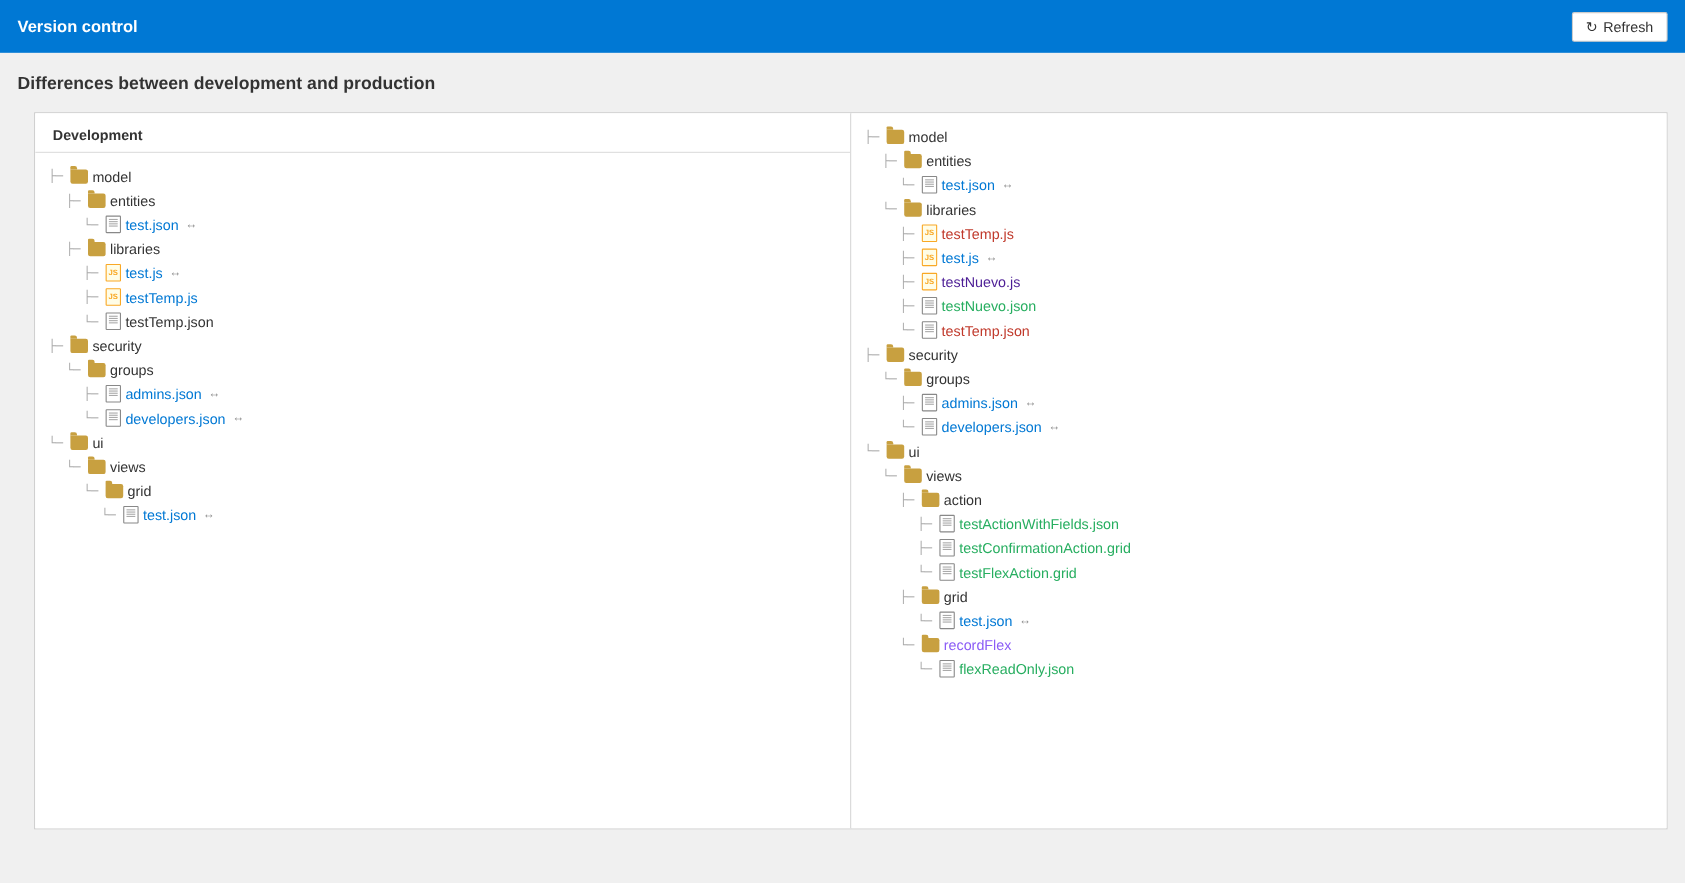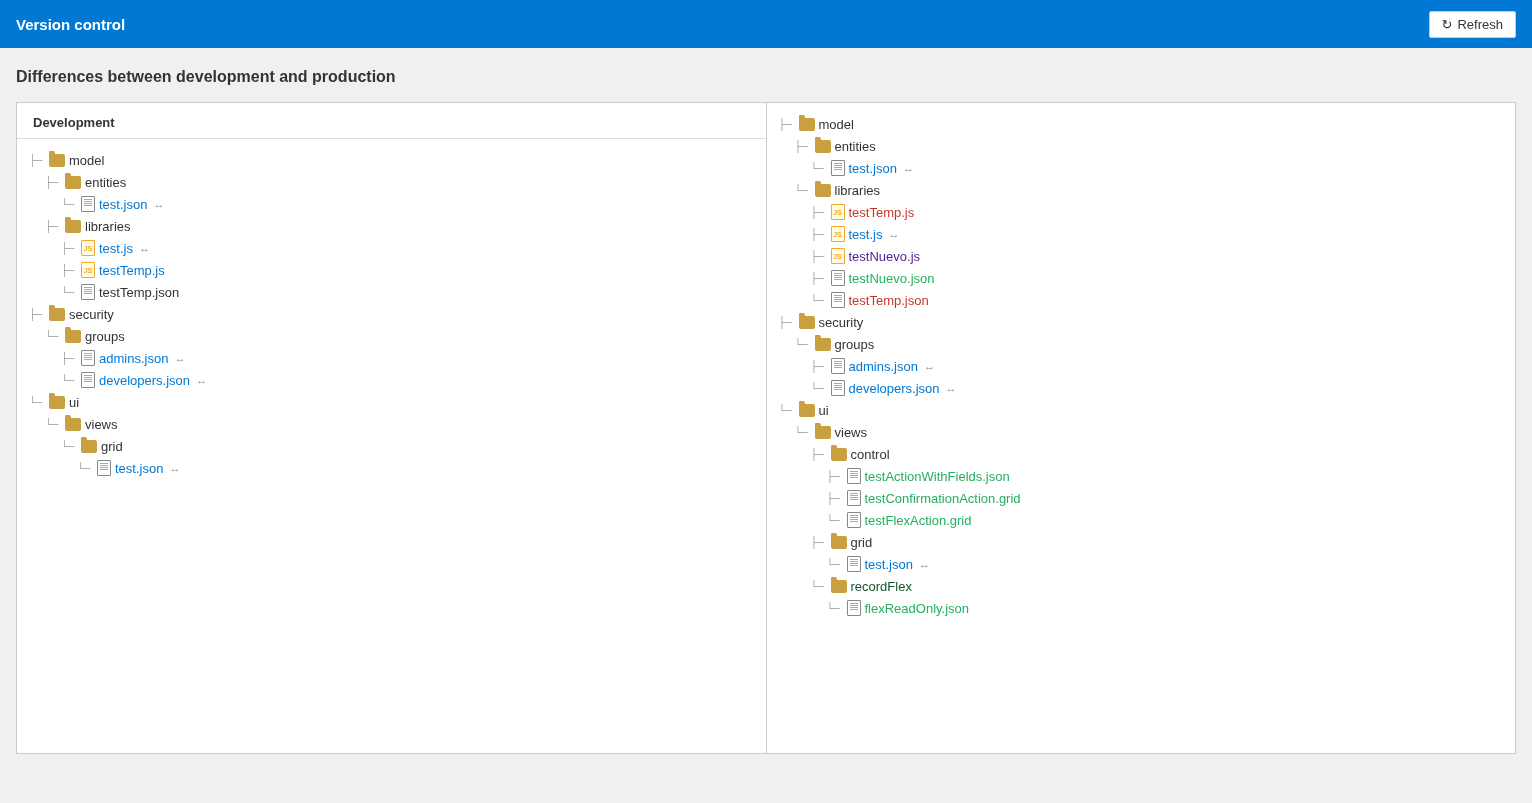--- a/index.html
+++ b/index.html
@@ -40,20 +40,21 @@
       font-weight: bold;
       color: #333;
       margin-bottom: 16px;
     }
 
     .panels-container {
       display: flex;
       gap: 0;
       border: 1px solid #ccc;
       background: white;
+      margin-left: 15px;
     }
 
     .panel {
       flex: 1;
       background: white;
       min-height: 650px;
       overflow: hidden;
       position: relative;
     }
     .panel-left {
@@ -363,21 +364,21 @@
               </span>
               <span style="font-size: 13px; cursor: pointer; color: rgb(51, 51, 51);">views</span>
             </div>
             <div class="tree-row">
               <span class="spacer"></span>
               <span class="spacer"></span>
               <span style="display: inline-block; width: 20px; font-family: monospace; font-size: 11px; color: rgb(170, 170, 170); flex-shrink: 0;">├─</span>
               <span style="display: inline-block; width: 16px; height: 13px; background: rgb(200, 160, 64); border-radius: 0px 2px 2px; position: relative; flex-shrink: 0; margin-right: 4px;">
                 <span style="position: absolute; top: -3px; left: 0px; width: 6px; height: 3px; background: rgb(200, 160, 64); border-radius: 1px 2px 0px 0px;"></span>
               </span>
-              <span style="font-size: 13px; cursor: pointer; color: rgb(51, 51, 51);">control</span>
+              <span style="font-size: 13px; cursor: pointer; color: rgb(51, 51, 51);">action</span>
             </div>
             <div class="tree-row">
               <span class="spacer"></span>
               <span class="spacer"></span>
               <span class="spacer"></span>
               <span style="display: inline-block; width: 20px; font-family: monospace; font-size: 11px; color: rgb(170, 170, 170); flex-shrink: 0;">├─</span>
               <span style="display: inline-block; width: 14px; height: 16px; background: white; border: 1px solid rgb(136, 136, 136); border-radius: 1px; position: relative; flex-shrink: 0; margin-right: 4px;">
                 <span style="position: absolute; top: 2px; left: 2px; right: 2px; height: 1px; background: rgb(170, 170, 170); box-shadow: rgb(170, 170, 170) 0px 2px 0px, rgb(170, 170, 170) 0px 4px 0px, rgb(170, 170, 170) 0px 6px 0px;"></span>
               </span>
               <span style="font-size: 13px; cursor: pointer; color: rgb(39, 174, 96);">testActionWithFields.json</span>
@@ -422,21 +423,21 @@
               <span style="font-size: 13px; cursor: pointer; color: rgb(0, 120, 212);">test.json</span>
               <span style="color: rgb(136, 136, 136); font-size: 11px; margin-left: 6px;">↔</span>
             </div>
             <div class="tree-row">
               <span class="spacer"></span>
               <span class="spacer"></span>
               <span style="display: inline-block; width: 20px; font-family: monospace; font-size: 11px; color: rgb(170, 170, 170); flex-shrink: 0;">└─</span>
               <span style="display: inline-block; width: 16px; height: 13px; background: rgb(200, 160, 64); border-radius: 0px 2px 2px; position: relative; flex-shrink: 0; margin-right: 4px;">
                 <span style="position: absolute; top: -3px; left: 0px; width: 6px; height: 3px; background: rgb(200, 160, 64); border-radius: 1px 2px 0px 0px;"></span>
               </span>
-              <span style="font-size: 13px; cursor: pointer; color: #14532d;">recordFlex</span>
+              <span style="font-size: 13px; cursor: pointer; color: #8b5cf6;">recordFlex</span>
             </div>
             <div class="tree-row">
               <span class="spacer"></span>
               <span class="spacer"></span>
               <span class="spacer"></span>
               <span style="display: inline-block; width: 20px; font-family: monospace; font-size: 11px; color: rgb(170, 170, 170); flex-shrink: 0;">└─</span>
               <span style="display: inline-block; width: 14px; height: 16px; background: white; border: 1px solid rgb(136, 136, 136); border-radius: 1px; position: relative; flex-shrink: 0; margin-right: 4px;">
                 <span style="position: absolute; top: 2px; left: 2px; right: 2px; height: 1px; background: rgb(170, 170, 170); box-shadow: rgb(170, 170, 170) 0px 2px 0px, rgb(170, 170, 170) 0px 4px 0px, rgb(170, 170, 170) 0px 6px 0px;"></span>
               </span>
               <span style="font-size: 13px; cursor: pointer; color: rgb(39, 174, 96);">flexReadOnly.json</span>

